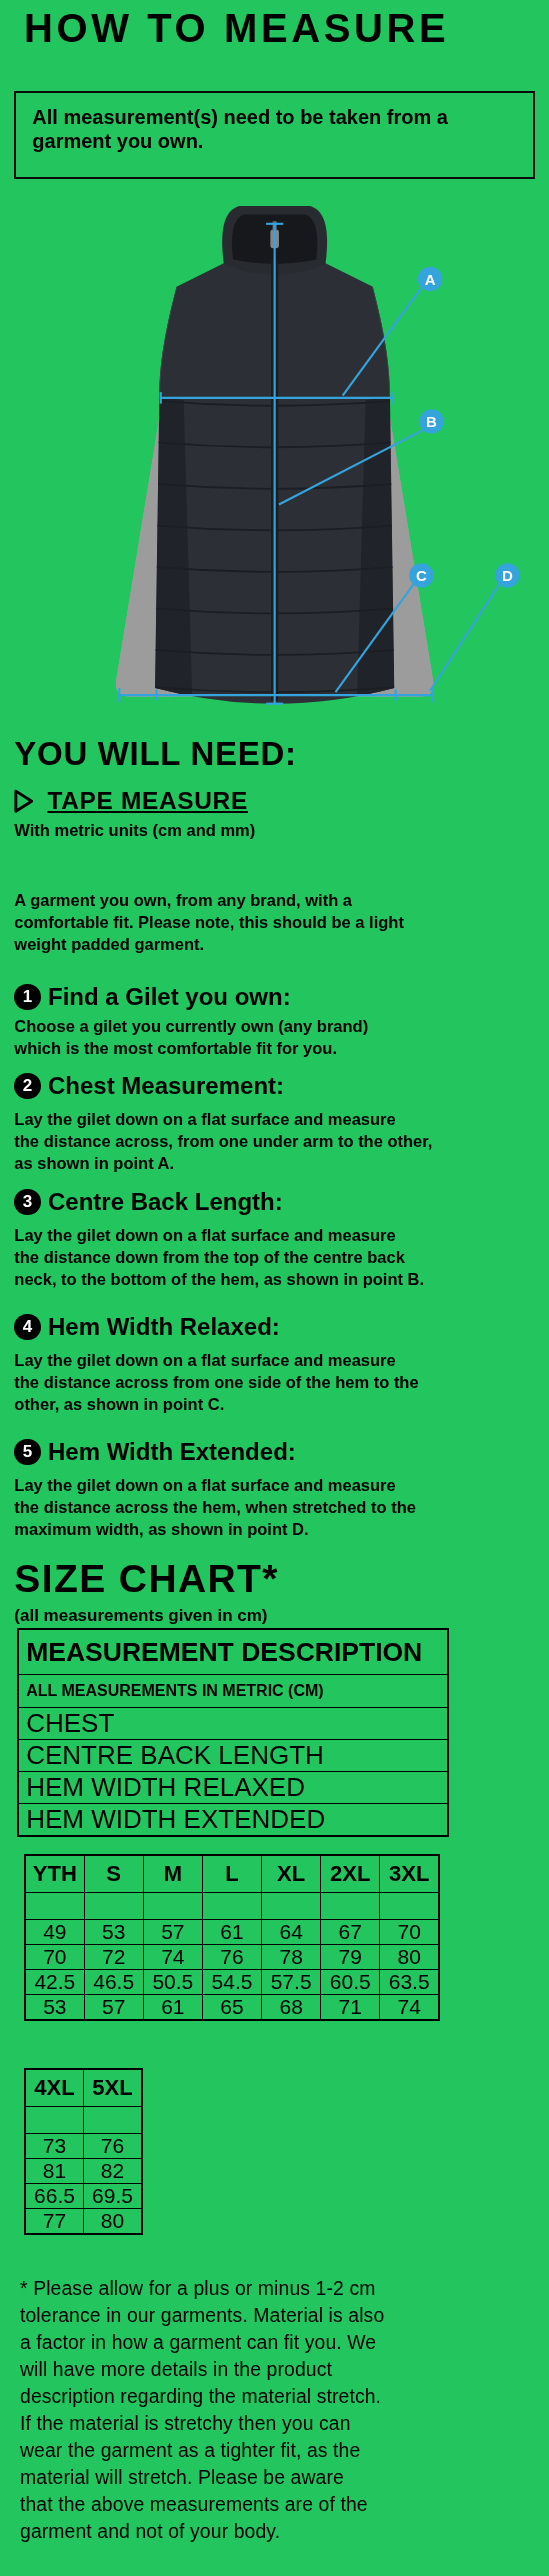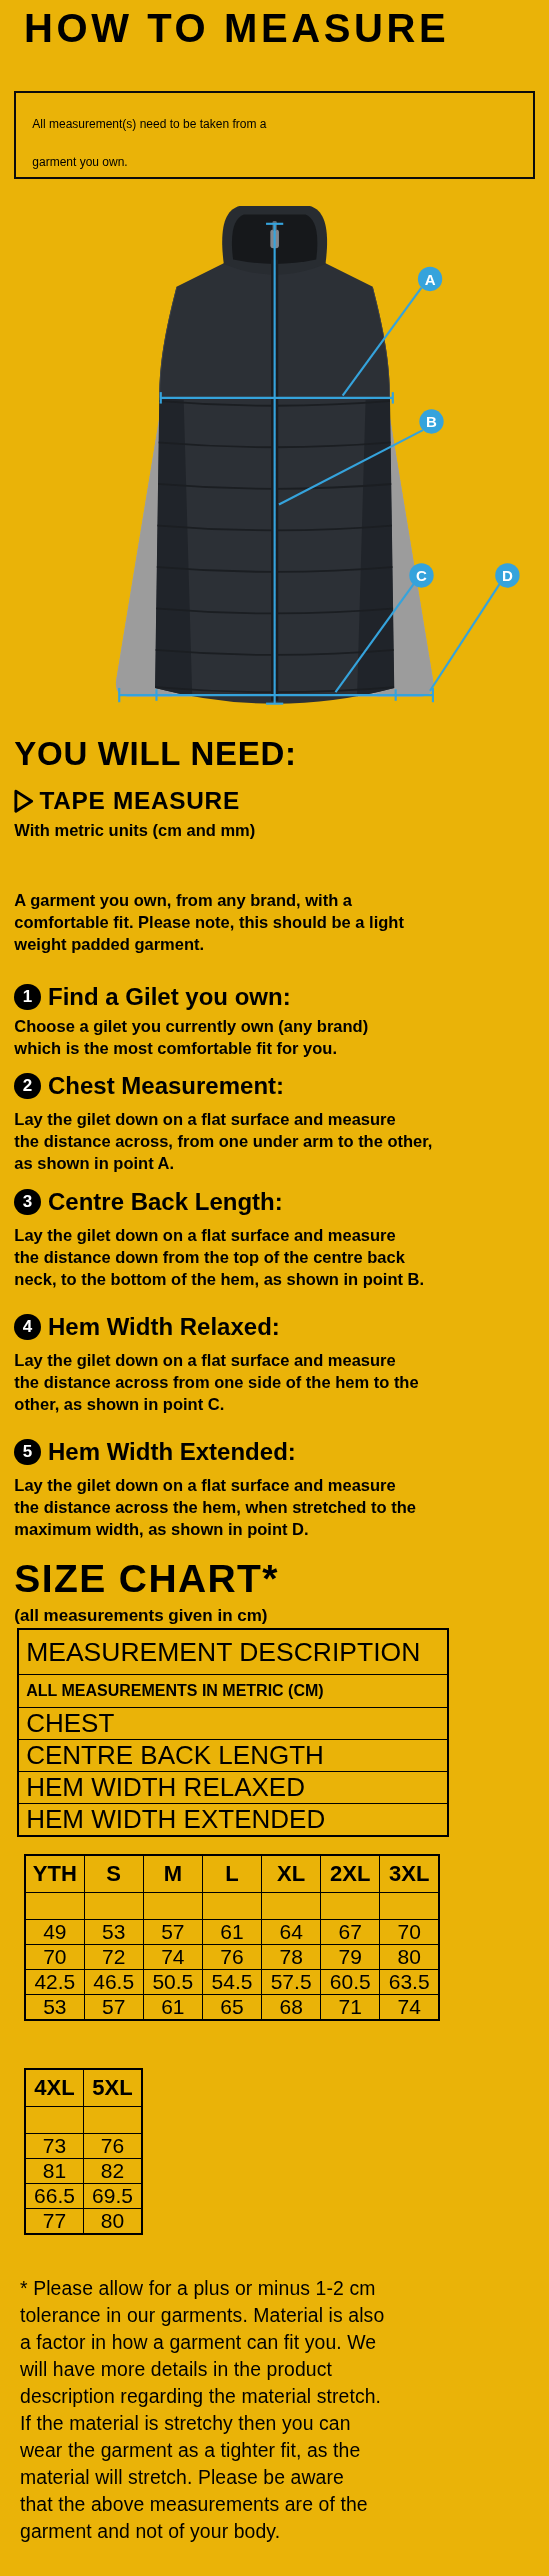--- a/index.html
+++ b/index.html
@@ -1,46 +1,46 @@
 <!DOCTYPE html>
 <html style="font-size:11.5px"><head>
 <meta charset="utf-8">
 <style>
   html,body{margin:0;padding:0;background:#ffffff;}
   *{box-sizing:border-box;}
   #page{
-    position:relative;width:550px;height:2576px;margin:0 auto;background:#eab308;
+    position:relative;width:550px;height:2576px;margin:0 auto;background:#22c55e;
     font-family:"Liberation Sans","DejaVu Sans",sans-serif;color:#000;overflow:hidden;
   }
   .abs{position:absolute;}
   .prelines{white-space:pre-line;}
 
   .h1{font-size:40px;font-weight:800;letter-spacing:3.6px;line-height:1.05;}
   .notice{
     border:2.9px solid #0c0c0c;padding:11.5px 16px;
-    font-size:12px;font-weight:normal;line-height:38px;
+    font-size:20px;font-weight:bold;line-height:24px;
   }
   .need-h{font-size:33px;font-weight:800;letter-spacing:0.7px;}
-  .need-item{display:flex;align-items:center;gap:5px;}
+  .need-item{display:flex;align-items:center;gap:13px;text-decoration:underline;}
   .need-item-label{font-size:24.4px;font-weight:bold;letter-spacing:0.7px;}
   .bodytxt{font-size:16.5px;font-weight:bold;line-height:22px;}
   .step-head{display:flex;align-items:center;gap:7.2px;}
   .step-num{
     width:26.5px;height:26.5px;border-radius:50%;background:#000;color:#fff;
     display:flex;align-items:center;justify-content:center;
     font-size:17px;font-weight:bold;flex:0 0 auto;
   }
   .step-title{font-size:24px;font-weight:bold;}
   .sc-h{font-size:39px;font-weight:800;letter-spacing:1.4px;}
   .sc-sub{font-size:17px;font-weight:bold;}
 
   .desc-table{width:432px;border:2.2px solid #000;}
   .desc-row{border-top:1.4px solid #000;display:flex;align-items:center;padding-left:7.2px;}
   .desc-row:first-child{border-top:none;}
-  .dr-head{height:44px;font-size:26.5px;font-weight:normal;}
+  .dr-head{height:44px;font-size:26.5px;font-weight:bold;}
   .dr-metric{height:33px;font-size:16px;font-weight:bold;}
   .dr-plain{height:32px;font-size:26px;font-weight:normal;}
 
   table.sizes{border-collapse:collapse;table-layout:fixed;}
   table.sizes td{
     border:1.4px solid #000;text-align:center;vertical-align:middle;
     font-size:21px;padding:0;
   }
   table.sizes{border:2.2px solid #000;}
   table.sizes tr.hdr td{font-weight:bold;font-size:22px;height:37px;}

